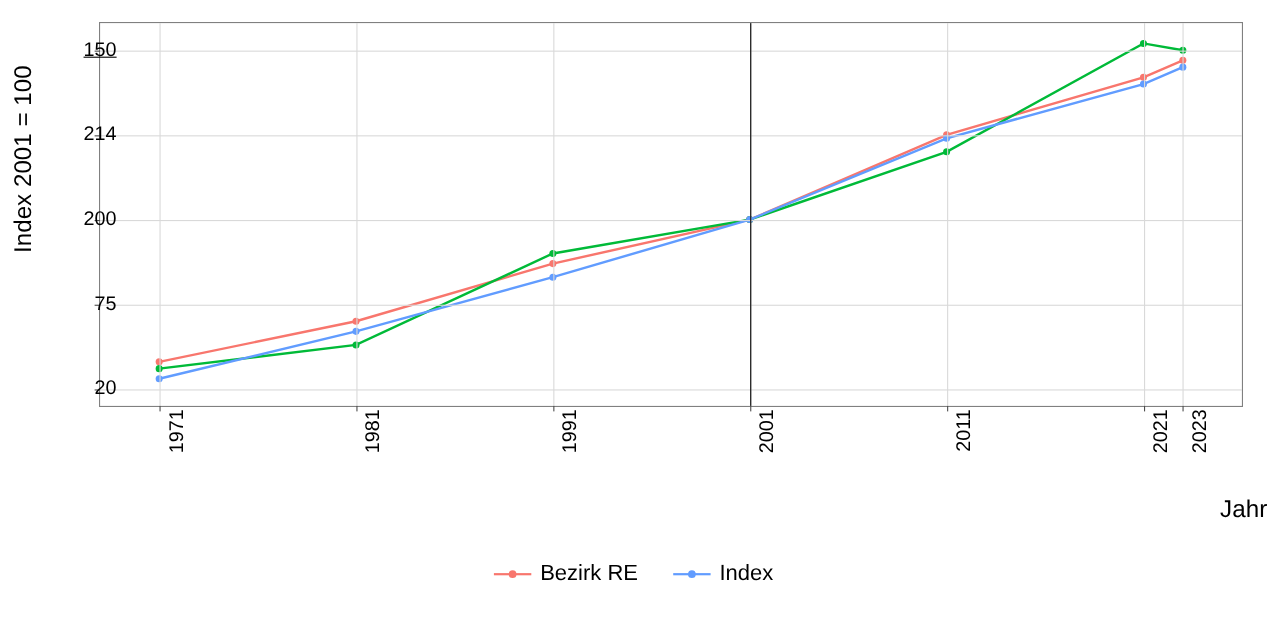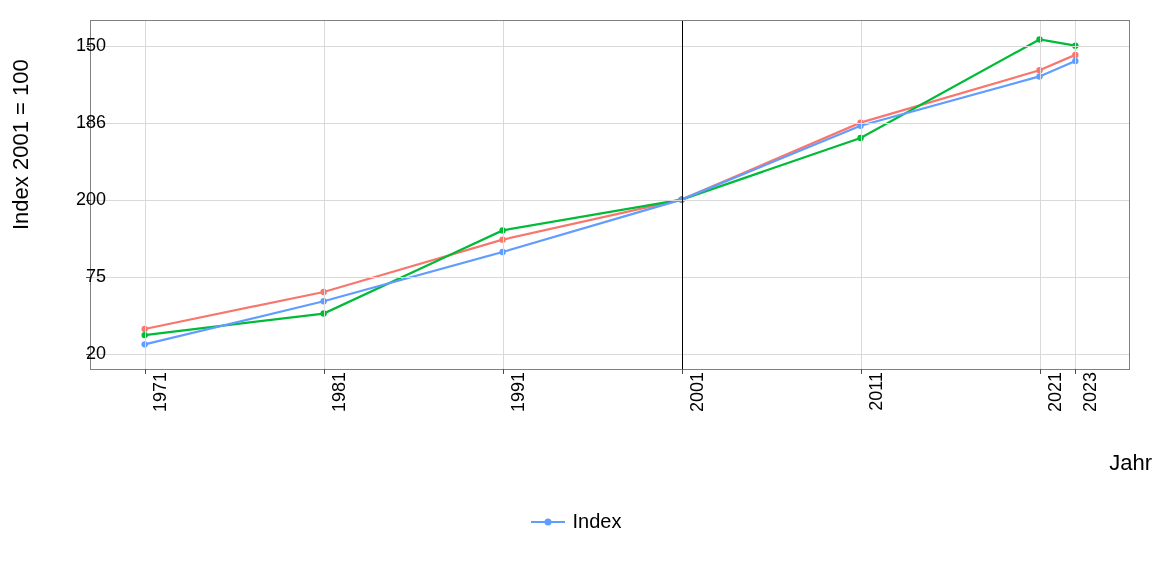--- a/index.html
+++ b/index.html
@@ -186,32 +186,39 @@
       <div class="gridline-v" style="left: 948.517px;"></div>
       <div class="tick-mark-x" style="left: 948.517px;"></div>
       <div class="gridline-v" style="left: 984.31px;"></div>
       <div class="tick-mark-x" style="left: 984.31px;"></div>
       <div class="vline-2001" style="left: 590.586px;"></div>
     </div>
 
   <div class="legend" id="legend">
       <div class="legend-item">
         <div class="legend-swatch">
+          <div class="l-line" style="background: rgb(248, 118, 109);"></div>
+          <div class="l-dot" style="background: rgb(248, 118, 109);"></div>
+        </div>
+        <span>Bezirk RE</span>
+      </div>
+      <div class="legend-item">
+        <div class="legend-swatch">
           <div class="l-line" style="background: rgb(97, 156, 255);"></div>
           <div class="l-dot" style="background: rgb(97, 156, 255);"></div>
         </div>
         <span>Index</span>
       </div>
     </div>
 
 <div class="tick-y" style="top: 352.602px;">20</div>
     <div class="tick-y" style="top: 275.611px;">75</div>
     <div class="tick-y" style="top: 198.619px;">200</div>
-    <div class="tick-y" style="top: 121.628px;">186</div>
-    <div class="tick-y" style="top: 44.6372px;">150</div>
+    <div class="tick-y" style="top: 121.628px;">214</div>
+    <div class="tick-y" style="top: 44.6372px; text-decoration: underline;">150</div>
     <div class="tick-x" style="left: 149.69px; top: 432px;">1971</div>
     <div class="tick-x" style="left: 328.655px; top: 432px;">1981</div>
     <div class="tick-x" style="left: 507.621px; top: 432px;">1991</div>
     <div class="tick-x" style="left: 686.586px; top: 432px;">2001</div>
     <div class="tick-x" style="left: 865.552px; top: 432px;">2011</div>
     <div class="tick-x" style="left: 1044.52px; top: 432px;">2021</div>
     <div class="tick-x" style="left: 1080.31px; top: 432px;">2023</div>
   </div>
 
 </body></html>

